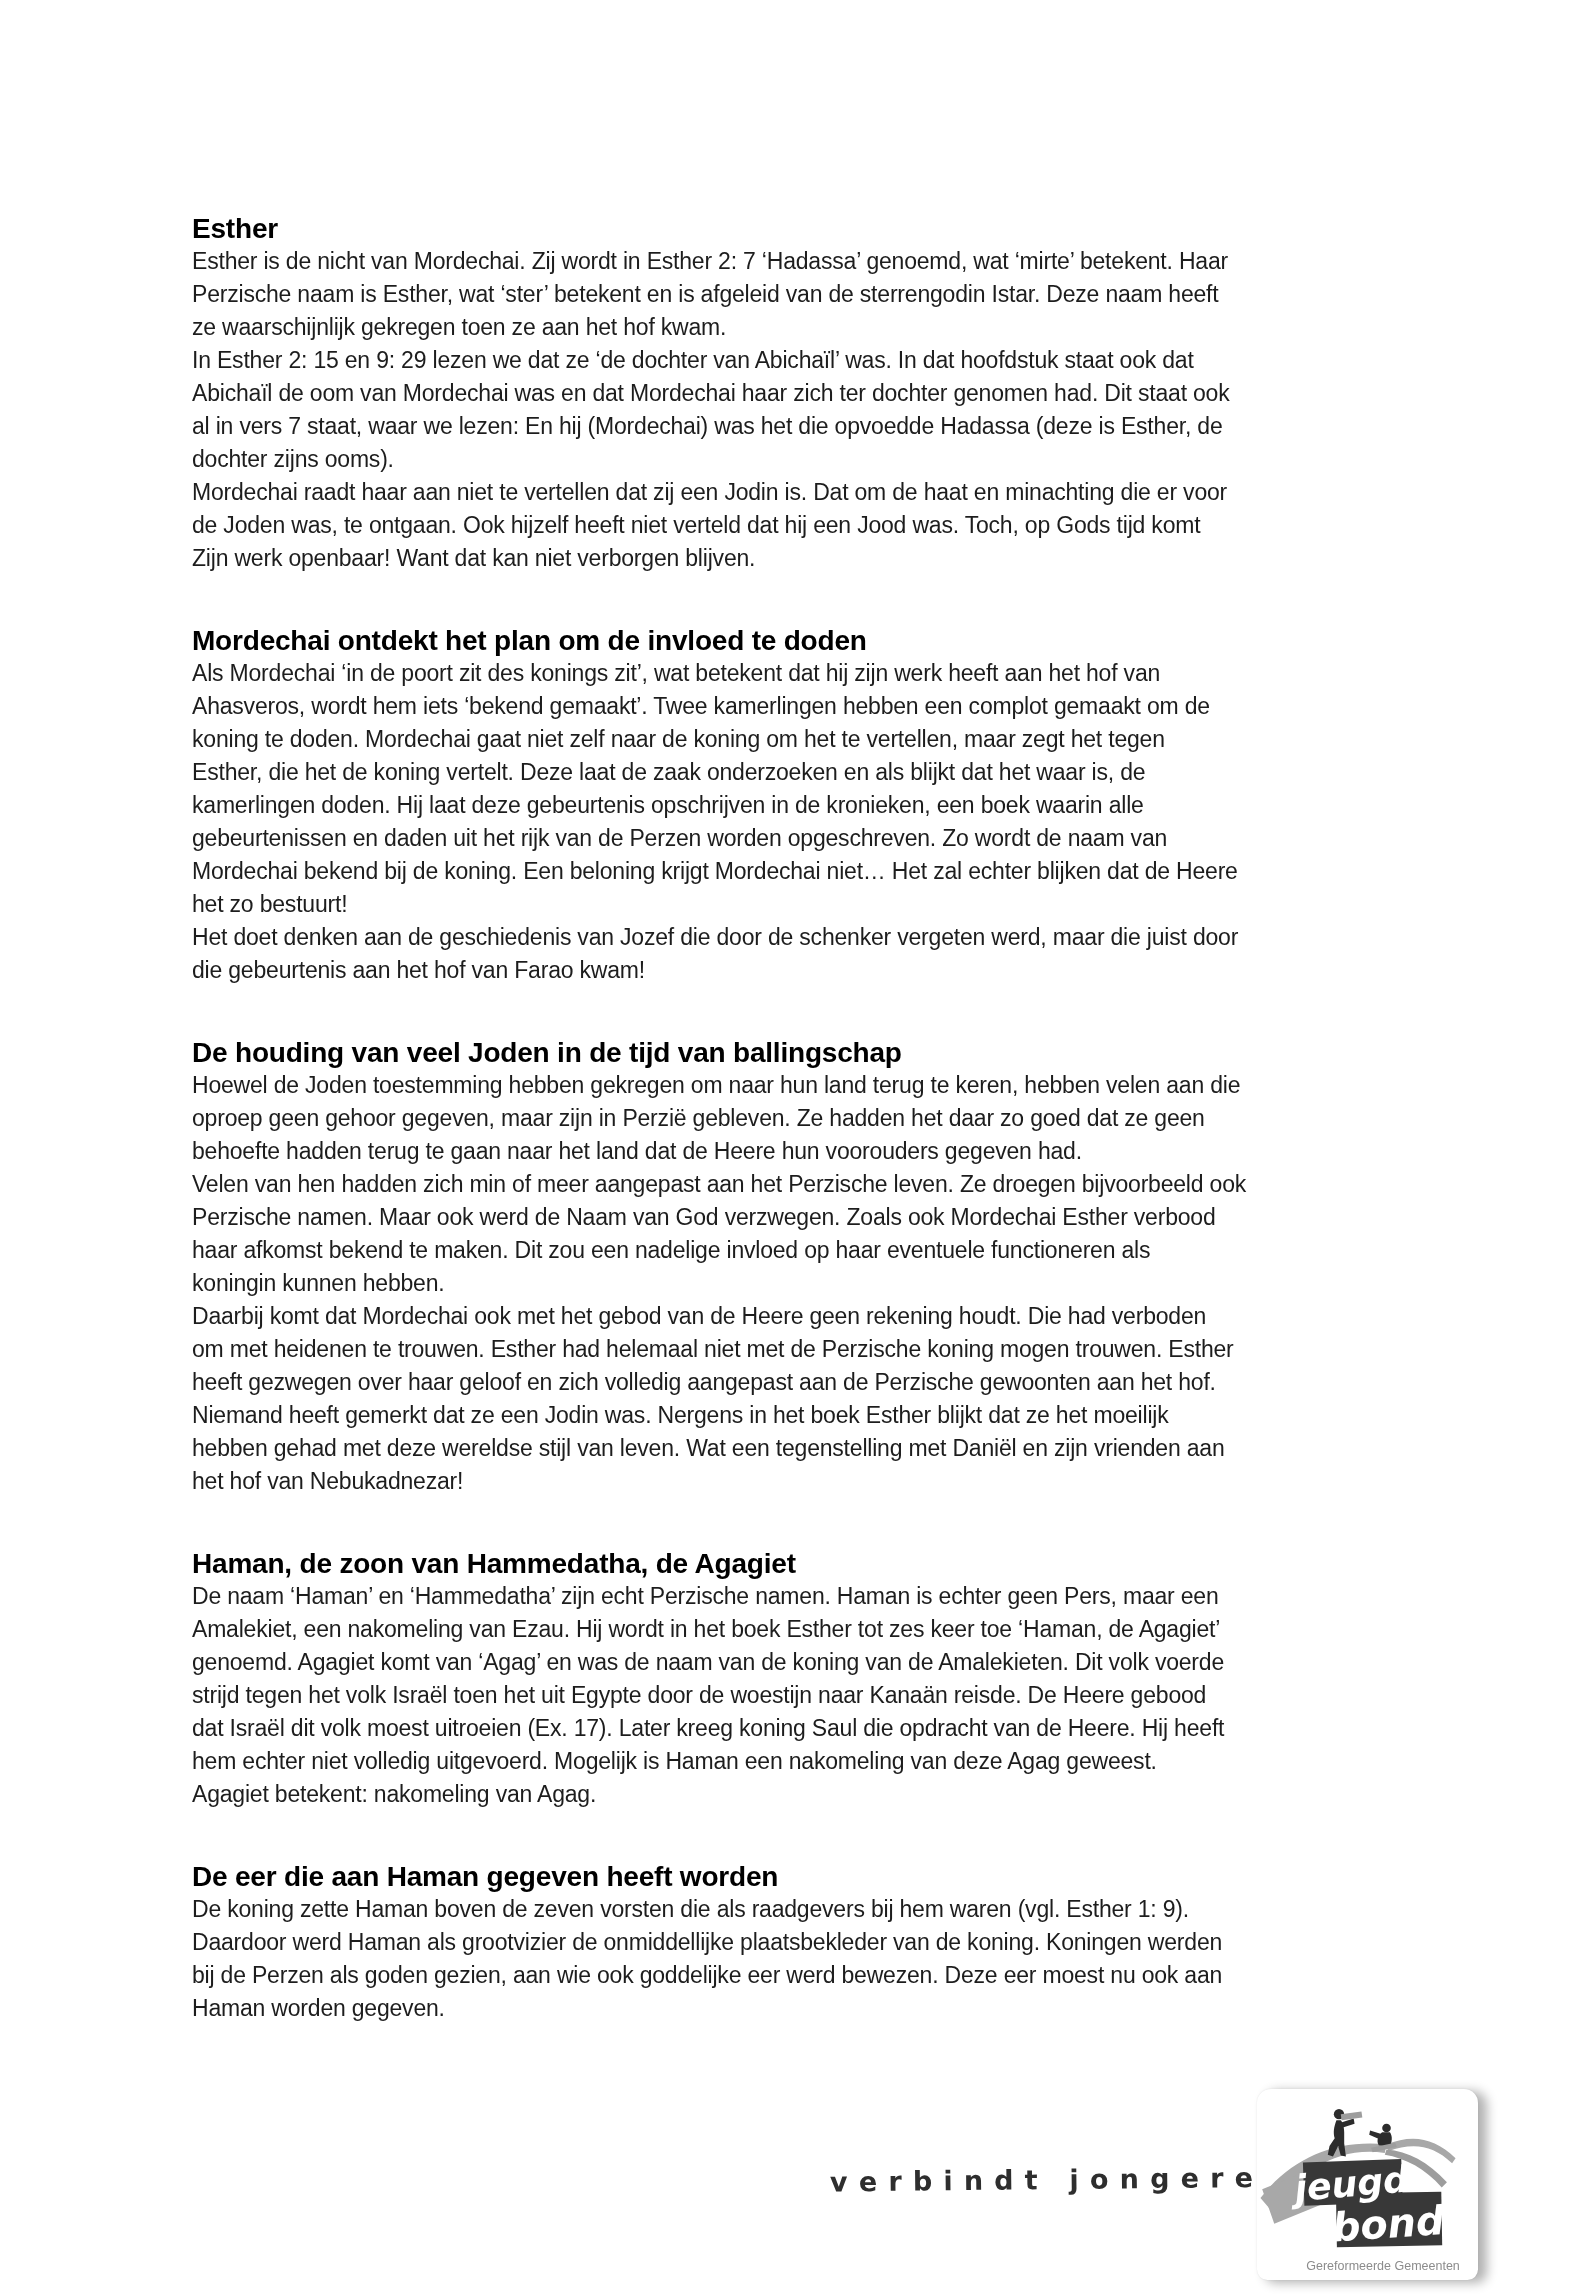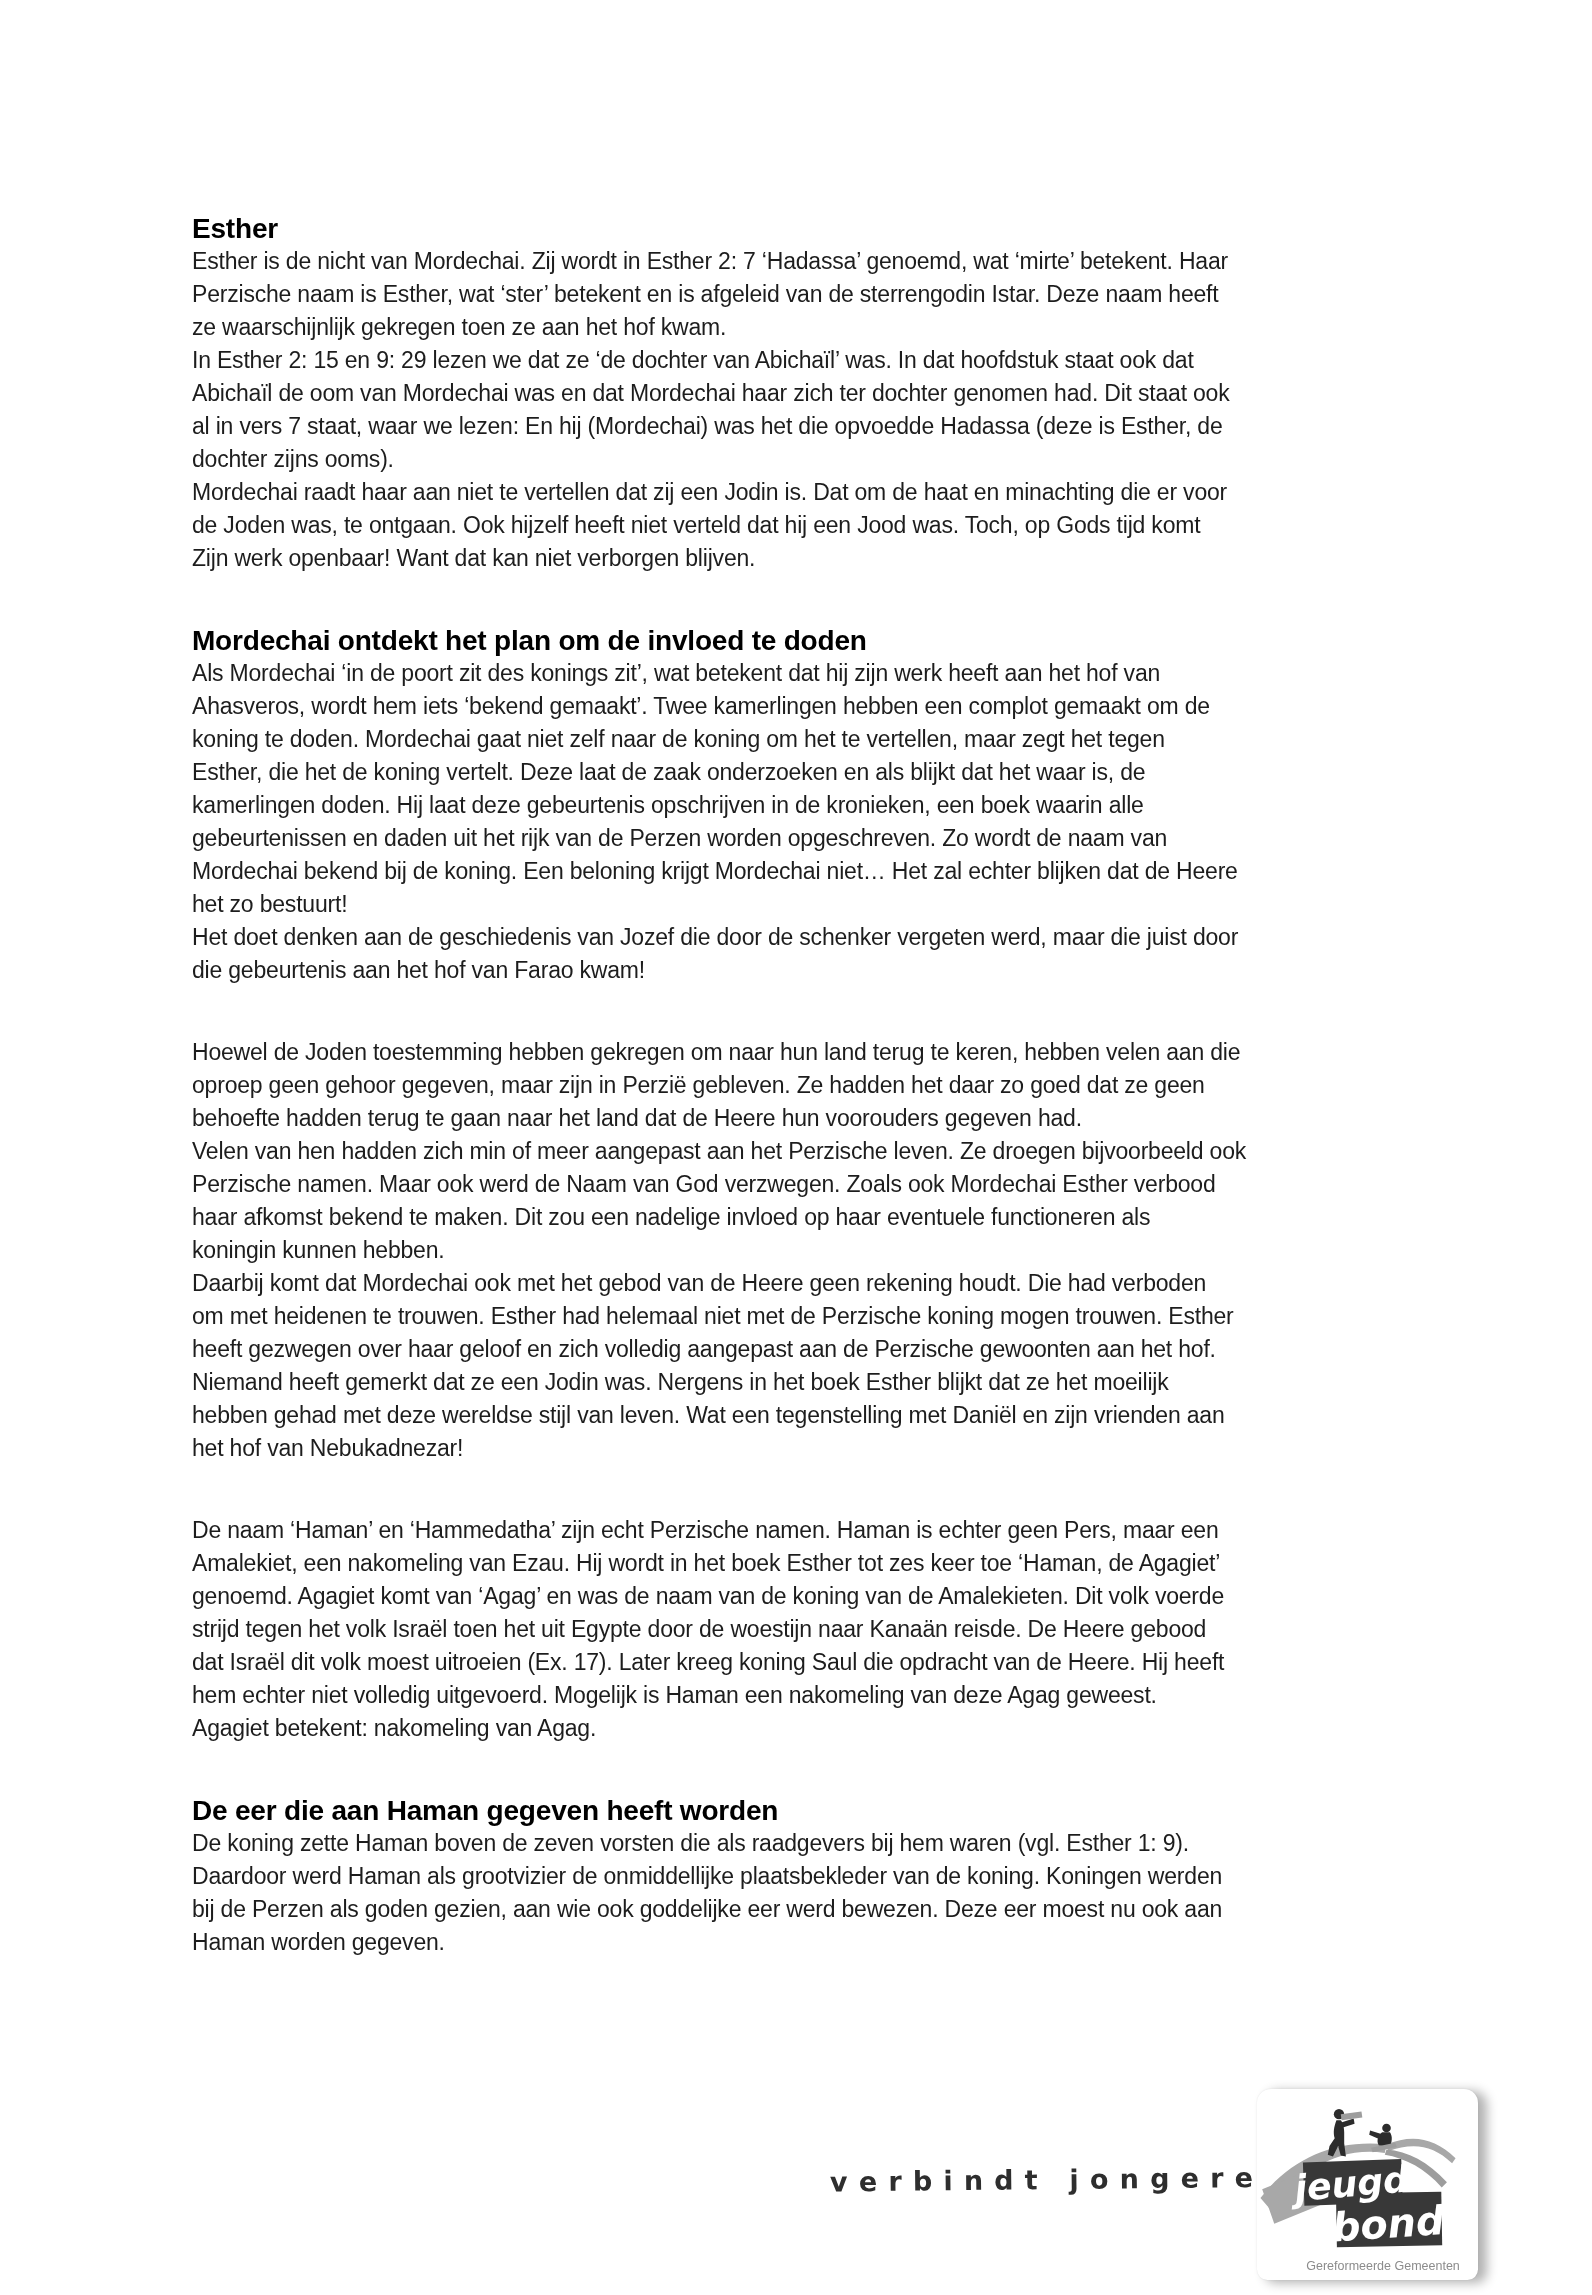--- a/index.html
+++ b/index.html
@@ -61,35 +61,37 @@
 koning te doden. Mordechai gaat niet zelf naar de koning om het te vertellen, maar zegt het tegen
 Esther, die het de koning vertelt. Deze laat de zaak onderzoeken en als blijkt dat het waar is, de
 kamerlingen doden. Hij laat deze gebeurtenis opschrijven in de kronieken, een boek waarin alle
 gebeurtenissen en daden uit het rijk van de Perzen worden opgeschreven. Zo wordt de naam van
 Mordechai bekend bij de koning. Een beloning krijgt Mordechai niet… Het zal echter blijken dat de Heere
 het zo bestuurt!
 Het doet denken aan de geschiedenis van Jozef die door de schenker vergeten werd, maar die juist door
 die gebeurtenis aan het hof van Farao kwam!</div>
   </section>
   <section class="doc-section">
+    <h2 class="doc-heading">De houding van veel Joden in de tijd van ballingschap</h2>
     <div class="doc-body">Hoewel de Joden toestemming hebben gekregen om naar hun land terug te keren, hebben velen aan die
 oproep geen gehoor gegeven, maar zijn in Perzië gebleven. Ze hadden het daar zo goed dat ze geen
 behoefte hadden terug te gaan naar het land dat de Heere hun voorouders gegeven had.
 Velen van hen hadden zich min of meer aangepast aan het Perzische leven. Ze droegen bijvoorbeeld ook
 Perzische namen. Maar ook werd de Naam van God verzwegen. Zoals ook Mordechai Esther verbood
 haar afkomst bekend te maken. Dit zou een nadelige invloed op haar eventuele functioneren als
 koningin kunnen hebben.
 Daarbij komt dat Mordechai ook met het gebod van de Heere geen rekening houdt. Die had verboden
 om met heidenen te trouwen. Esther had helemaal niet met de Perzische koning mogen trouwen. Esther
 heeft gezwegen over haar geloof en zich volledig aangepast aan de Perzische gewoonten aan het hof.
 Niemand heeft gemerkt dat ze een Jodin was. Nergens in het boek Esther blijkt dat ze het moeilijk
 hebben gehad met deze wereldse stijl van leven. Wat een tegenstelling met Daniël en zijn vrienden aan
 het hof van Nebukadnezar!</div>
   </section>
   <section class="doc-section">
+    <h2 class="doc-heading">Haman, de zoon van Hammedatha, de Agagiet</h2>
     <div class="doc-body">De naam ‘Haman’ en ‘Hammedatha’ zijn echt Perzische namen. Haman is echter geen Pers, maar een
 Amalekiet, een nakomeling van Ezau. Hij wordt in het boek Esther tot zes keer toe ‘Haman, de Agagiet’
 genoemd. Agagiet komt van ‘Agag’ en was de naam van de koning van de Amalekieten. Dit volk voerde
 strijd tegen het volk Israël toen het uit Egypte door de woestijn naar Kanaän reisde. De Heere gebood
 dat Israël dit volk moest uitroeien (Ex. 17). Later kreeg koning Saul die opdracht van de Heere. Hij heeft
 hem echter niet volledig uitgevoerd. Mogelijk is Haman een nakomeling van deze Agag geweest.
 Agagiet betekent: nakomeling van Agag.</div>
   </section>
   <section class="doc-section">
     <h2 class="doc-heading">De eer die aan Haman gegeven heeft worden</h2>

